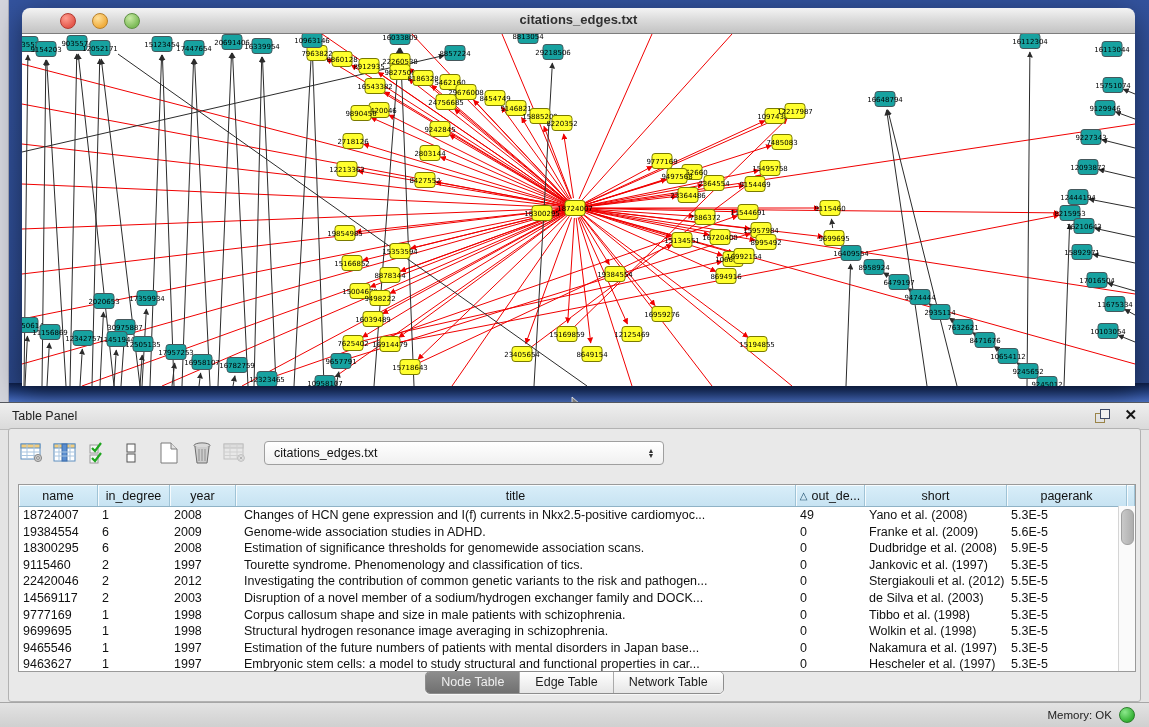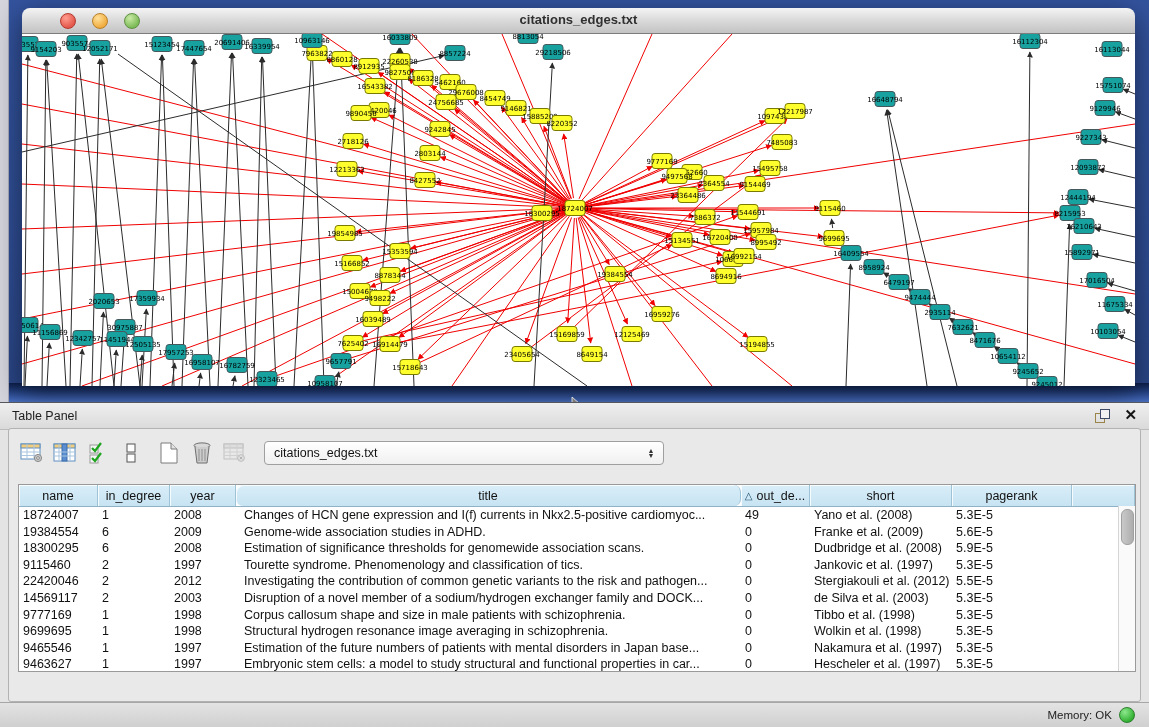--- a/index.html
+++ b/index.html
@@ -51,21 +51,21 @@
            border:1px solid #9a9a9a;box-sizing:border-box;display:flex;flex-direction:column;}
   .tbl-head{display:flex;height:21px;flex:none;border-bottom:1px solid #8fb2c6;}
   .hc{background:linear-gradient(180deg,#d9eef9,#c7e3f2);border-right:1px solid #9fc3d6;box-shadow:inset 1px 1px 0 rgba(255,255,255,.8);
       font-size:12.5px;color:#111;display:flex;align-items:center;justify-content:center;
       white-space:nowrap;overflow:hidden;box-sizing:border-box;cursor:pointer;}
   .hc .sortglyph{font-size:10px;color:#20506e;margin-right:4px;}
   .tbl-body{flex:1;overflow:hidden;position:relative;}
   .tr{display:flex;height:16.6px;line-height:16.6px;cursor:default;}
   .td{font-size:12.5px;color:#111;padding-left:4px;white-space:nowrap;overflow:hidden;box-sizing:border-box;}
   .tr .c3{padding-left:8px;}
-  .c0{width:79px;}.c1{width:72px;}.c2{width:66px;}.c3{width:505px;border-radius:7px;}.c4{width:69px;}.c5{width:142px;}.c6{width:120px;}.c7{flex:1;}
+  .c0{width:79px;}.c1{width:72px;}.c2{width:66px;}.c3{width:560px;}.c4{width:69px;}.c5{width:142px;}.c6{width:120px;}.c7{flex:1;}
   .vscroll{position:absolute;right:0;top:21px;bottom:0;width:16px;background:#fafafa;border-left:1px solid #d5d5d5;}
   .vthumb{position:absolute;left:2px;top:3px;width:11px;height:34px;border-radius:6px;
           background:linear-gradient(90deg,#c9c9c9,#aeaeae);border:1px solid #a0a0a0;cursor:pointer;}
   
   .tabsrow{position:absolute;left:0;right:0;bottom:7px;display:flex;justify-content:center;}
   .seg{display:flex;border:1px solid #8d8d8d;border-radius:5px;overflow:hidden;height:21px;
        box-shadow:0 1px 1px rgba(255,255,255,.7);}
   .seg .tab{padding:0 15px;font-size:12.5px;line-height:21px;background:linear-gradient(180deg,#ffffff,#e6e6e6);
             color:#1c1c1c;border-left:1px solid #aaa;cursor:pointer;}
   .seg .tab:first-child{border-left:none;}
@@ -910,20 +910,27 @@
           <div class="td c4">0</div>
           <div class="td c5">Hescheler et al. (1997)</div>
           <div class="td c6">5.3E-5</div>
         </div>
       </div>
     <div class="vscroll">
       <div class="vthumb"></div>
     </div>
   </div>
 
+  <div class="tabsrow">
+    <div class="seg">
+        <div class="tab active">Node Table</div>
+        <div class="tab">Edge Table</div>
+        <div class="tab">Network Table</div>
+      </div>
+  </div>
 </div>
 
 <div class="statusbar">
   <div class="mem">
     <span class="memtext">Memory: OK</span>
     <span class="memdot"></span>
   </div>
 </div>
 
 </body></html>

